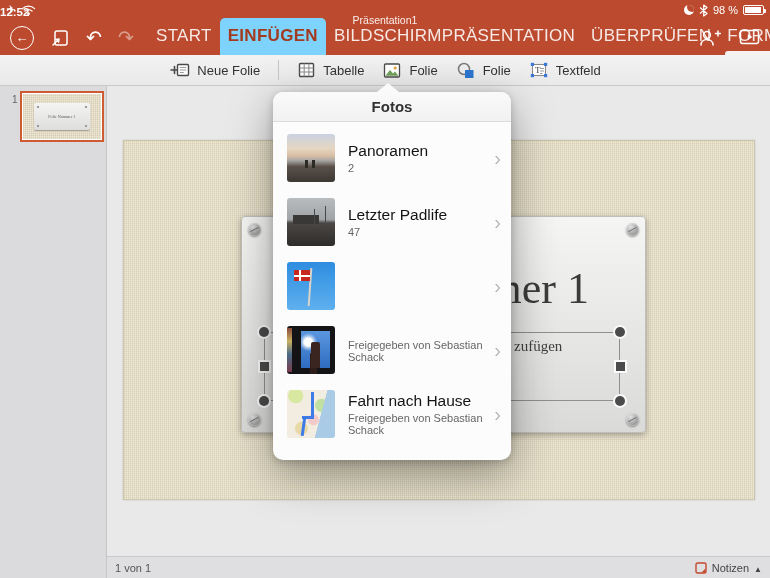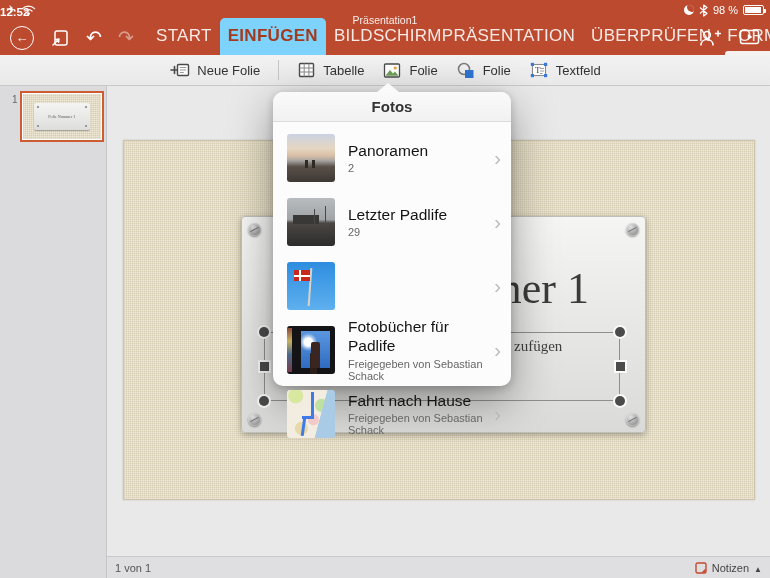--- a/index.html
+++ b/index.html
@@ -77,21 +77,21 @@
   .h.round { width:10px; height:10px; border-radius:50%; }
   .h.square { width:9px; height:9px; }
 
   .bottom-bar { position:absolute; left:107px; right:0; bottom:0; height:22px; background:#DFDFE1; border-top:1px solid #C9C9CB;
     display:flex; align-items:center; font-size:11px; color:#555; }
   .bb-left { margin-left:8px;text-align:center; }
   .bb-right { margin-left:auto; margin-right:8px; display:flex; align-items:flex-end; gap:5px; color:#444; }
   .bb-tri { font-size:8px; color:#444; }
 
   
-  .popover { position:absolute; left:273px; top:92px; width:238px; height:294px; background:#FCFCFC; border-radius:10px;
+  .popover { position:absolute; left:273px; top:92px; width:238px; height:368px; background:#FCFCFC; border-radius:10px;
     box-shadow:0 15px 45px rgba(0,0,0,.38), 0 2px 8px rgba(0,0,0,.2); }
   .pop-arrow { position:absolute; top:-9px; left:104px; width:0; height:0;
     border-left:11px solid transparent; border-right:11px solid transparent; border-bottom:9px solid #FAFAFA; }
   .pop-header { height:30px; background:linear-gradient(#FAFAFA,#F1F1F1); border-bottom:1px solid #DCDCDC;
     border-radius:10px 10px 0 0; display:flex; align-items:center; justify-content:center;
     font-size:15px; font-weight:bold; color:#333; }
   .album-list { padding-top:4px; }
   .album-row { height:64px; display:flex; align-items:center; }
   .album-thumb { position:relative; width:48px; height:48px; margin:0 13px 0 14px; border-radius:3px; overflow:hidden; flex:0 0 48px; }
   .album-text { display:flex; flex-direction:column; justify-content:center; }
@@ -319,38 +319,37 @@
           </div>
           <span class="album-chev">›</span>
         </div>
         <div class="album-row">
           <div class="album-thumb t-import">
             <div class="ex1"></div>
             <div class="ex2"></div>
           </div>
           <div class="album-text">
             <div class="album-title">Letzter Padlife</div>
-            <div class="album-sub">29</div>
+            <div class="album-sub">47</div>
           </div>
           <span class="album-chev">›</span>
         </div>
         <div class="album-row">
           <div class="album-thumb t-flag">
             <div class="ex1"></div>
             <div class="ex2"></div>
           </div>
           <span class="album-chev">›</span>
         </div>
         <div class="album-row">
           <div class="album-thumb t-books">
             <div class="ex1"></div>
             <div class="ex2"></div>
           </div>
           <div class="album-text">
-            <div class="album-title">Fotobücher für Padlife</div>
             <div class="album-sub">Freigegeben von Sebastian Schack</div>
           </div>
           <span class="album-chev">›</span>
         </div>
         <div class="album-row">
           <div class="album-thumb t-map">
             <div class="ex1"></div>
             <div class="ex2"></div>
           </div>
           <div class="album-text">

